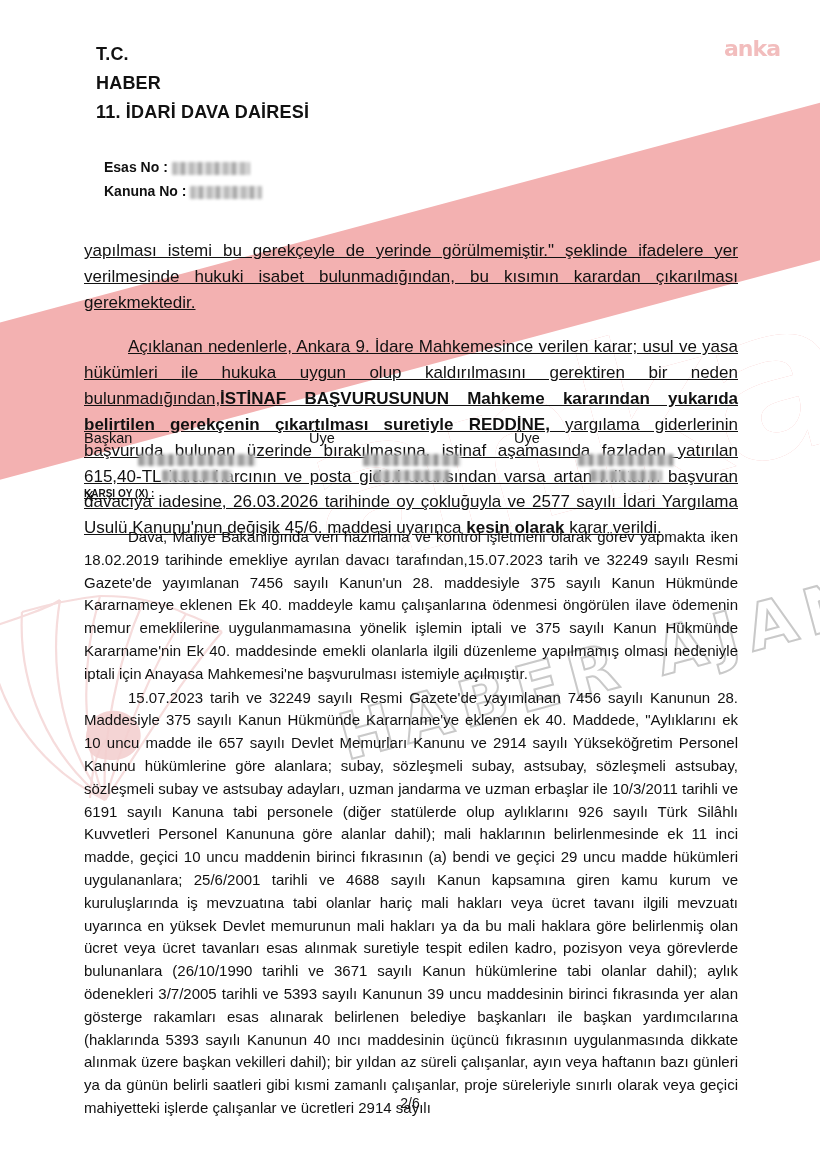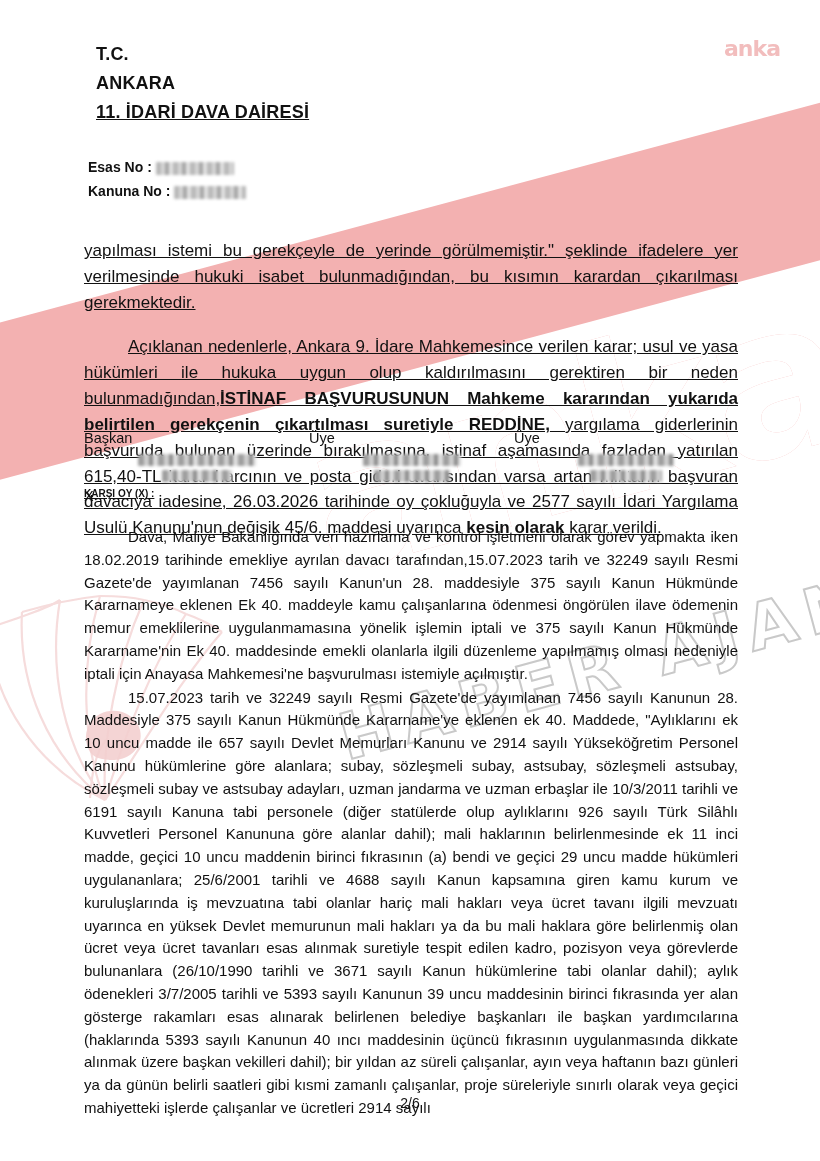--- a/index.html
+++ b/index.html
@@ -107,25 +107,25 @@
     position: absolute;
     left: 88px;
     top: 40px;
     font-size: 18px;
     font-weight: 700;
     line-height: 1.62;
     letter-spacing: 0.2px;
   }
   .heading .ln1 { padding-left: 8px; }
   .heading .ln2 { padding-left: 8px; }
-  .heading .ln4 { padding-left: 8px; text-decoration: underline; }
+  .heading .ln4 { padding-left: 8px; }
 
   .caseno {
     position: absolute;
-    left: 88px;
+    left: 104px;
     top: 155px;
     font-size: 14px;
     font-weight: 700;
     line-height: 1.72;
   }
   .redact {
     display: inline-block;
     vertical-align: middle;
     height: 13px;
     margin-left: 4px;
@@ -272,21 +272,21 @@
     <div class="wm-band-word">anka</div>
     <div class="wm-sub">HABER AJANSI</div>
   </div>
 
   <div class="content">
 
     <div class="logo">anka</div>
 
     <div class="heading">
       <div class="ln1">T.C.</div>
-      <div class="ln2">ANKARA</div>
+      <div class="ln2">HABER</div>
       <div class="ln4">11. İDARİ DAVA DAİRESİ</div>
     </div>
 
     <div class="caseno">
       <div>
         <span>Esas No :</span><span class="redact w1"></span>
       </div>
       <div>
         <span>Kanuna No :</span><span class="redact w2"></span>
       </div>

